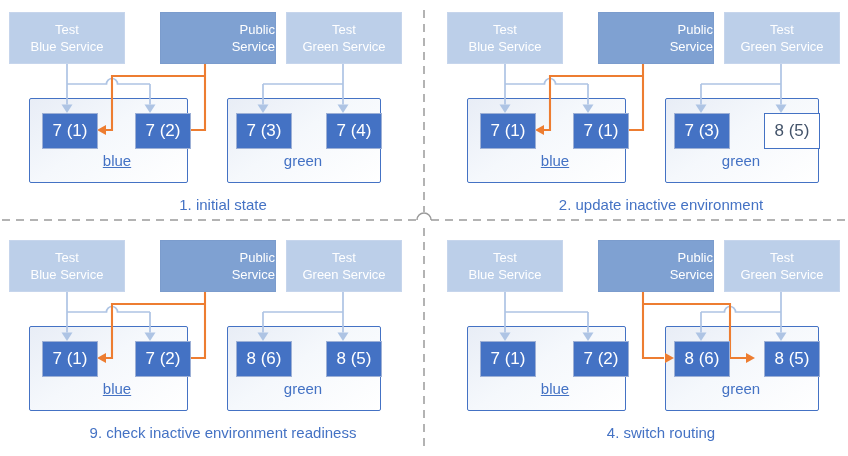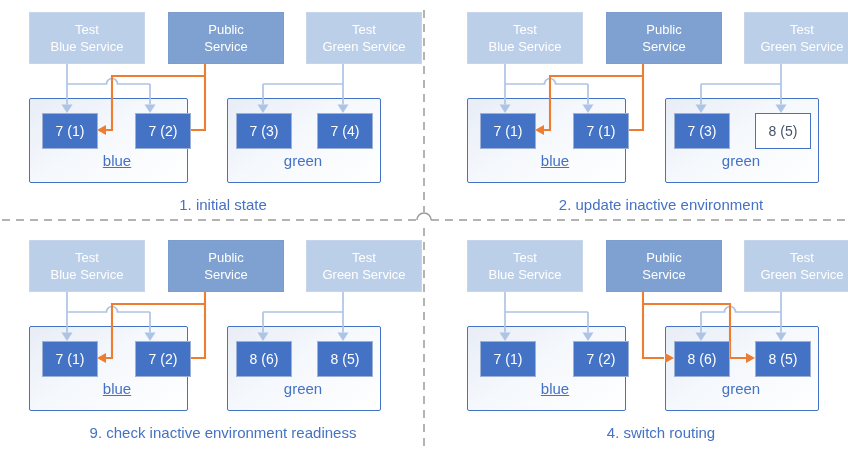--- a/index.html
+++ b/index.html
@@ -13,40 +13,40 @@
   
   .wires{position:absolute;top:0;left:0;z-index:2;pointer-events:none;}
   .wb{fill:none;stroke:var(--wire-blue,#aec4e4);stroke-width:1.7px;}
   .ab{fill:var(--wire-blue,#aec4e4);stroke:none;}
   .wo{fill:none;stroke:var(--wire-orange,#ed7d31);stroke-width:2.1px;}
   .ao{fill:var(--wire-orange,#ed7d31);stroke:none;}
 
   
   .svc{position:absolute;top:12px;width:114px;height:50px;z-index:3;
        display:flex;flex-direction:column;justify-content:center;align-items:center;
-       color:var(--service-text,#ffffff);font-size:13px;line-height:17px;text-align:center;margin-left:20px;}
+       color:var(--service-text,#ffffff);font-size:13px;line-height:17px;text-align:center;}
   .svc.light{background:var(--service-light-fill,#bccfe9);border:1px solid #c6d5ec;}
   .svc.public{background:var(--service-public-fill,#7fa1d2);border:1px solid #7b9ccd;}
-  .svc.s1{left:9px;}  .svc.s2{left:148px;}  .svc.s3{left:286px;}
+  .svc.s1{left:9px;}  .svc.s2{left:160px;align-items:flex-end;}  .svc.s3{left:286px;}
 
   
   .env{position:absolute;top:98px;height:83px;z-index:1;
        border:1.5px solid var(--env-border,#4472c4);border-radius:2px;
        background:linear-gradient(145deg,#e8edf6 0%,#f5f8fc 45%,#ffffff 100%);}
   .env-blue{left:29px;width:157px;}
   .env-green{left:227px;width:152px;}
 
   
   .pod{position:absolute;top:113px;width:54px;height:34px;z-index:3;
        background:var(--pod-fill,#4472c4);border:1px solid var(--pod-border,#9db0d6);
-       color:var(--pod-text,#ffffff);font-size:14px;
+       color:var(--pod-text,#ffffff);font-size:17px;
        display:flex;align-items:center;justify-content:center;}
   .pod.outline{background:var(--outline-pod-fill,#ffffff);color:var(--outline-pod-text,#44546a);
        border:1.3px solid var(--env-border,#4472c4);}
-  .pod.b1{left:42px;} .pod.b2{left:135px;} .pod.g1{left:236px;} .pod.g2{left:317px;}
+  .pod.b1{left:42px;} .pod.b2{left:135px;} .pod.g1{left:236px;} .pod.g2{left:326px;}
 
   .env-label{position:absolute;top:152px;z-index:3;text-align:center;
        color:var(--env-label-text,#4472c4);font-size:15px;}
   .lbl-blue{left:29px;width:176px;text-decoration:underline;}
   .lbl-green{left:227px;width:152px;}
 
   .caption{position:absolute;top:196px;left:16px;width:414px;z-index:3;text-align:center;
        color:var(--caption-text,#4472c4);font-size:15px;}
 
   

